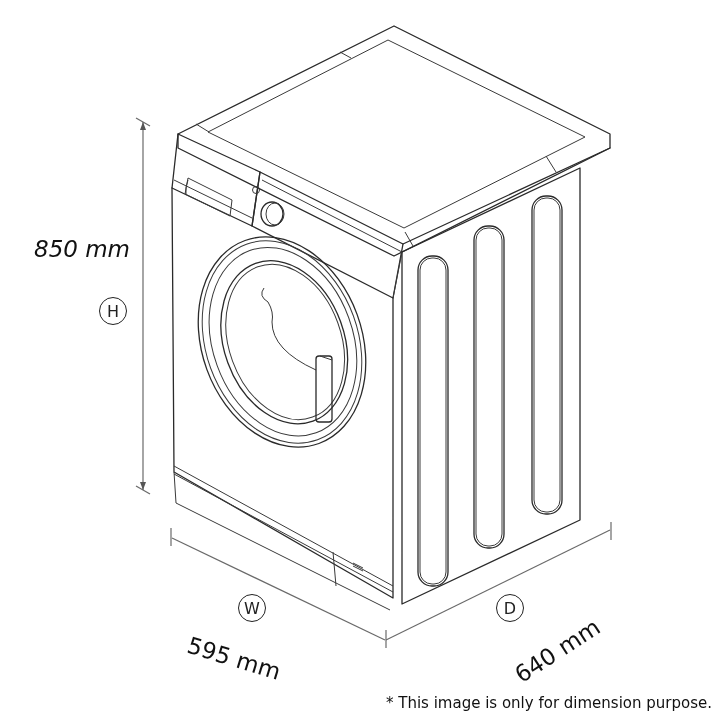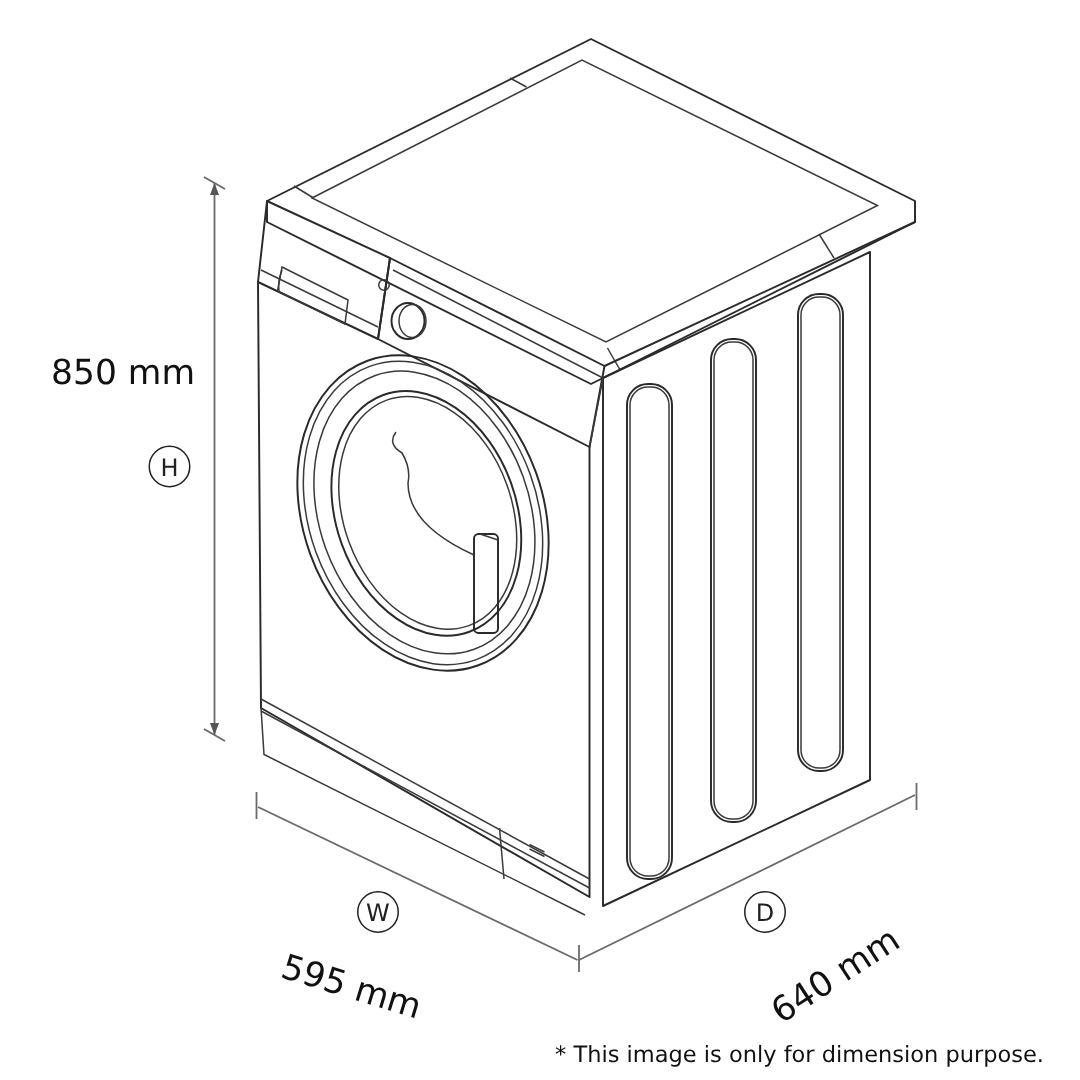--- a/index.html
+++ b/index.html
@@ -5,21 +5,21 @@
   html, body { margin:0; padding:0; background:#ffffff; }
   body { width:720px; height:720px; position:relative; overflow:hidden; font-family:"Liberation Sans", sans-serif; }
   svg.drawing { position:absolute; left:0; top:0; }
   .ln { fill:none; stroke:#2a2a2a; stroke-width:1.3; stroke-linejoin:round; stroke-linecap:round; }
   .ln-thin { fill:none; stroke:#3a3a3a; stroke-width:1; }
   .dim { fill:none; stroke:#6a6a6a; stroke-width:1.2; }
   .label { position:absolute; color:#111; white-space:nowrap; font-family:"DejaVu Sans", sans-serif; }
   .dim-text { font-size:23px; }
   .badge { position:absolute; width:28px; height:28px; border:1.4px solid #222; border-radius:50%; box-sizing:border-box;
            display:flex; align-items:center; justify-content:center; font-size:16px; color:#222; font-family:"DejaVu Sans", sans-serif; }
-  .note { position:absolute; right:24px; top:694px; font-size:15px; color:#111; font-family:"DejaVu Sans", sans-serif; }
+  .note { position:absolute; right:8px; top:694px; font-size:15px; color:#111; font-family:"DejaVu Sans", sans-serif; }
 </style>
 </head>
 <body>
 
 <svg class="drawing" width="720" height="720" viewBox="0 0 720 720">
 
   <g>
     <polygon class="ln" points="178,134 394,26 610,134 610,148 394,256 178,148"></polygon>
     <polygon class="ln-thin" points="208,132 388,40 585,137 404,228"></polygon>
     <line class="ln-thin" x1="196" y1="124" x2="209" y2="132"></line>
@@ -86,21 +86,21 @@
     <line class="dim" x1="172" y1="538" x2="385" y2="640"></line>
     <line class="dim" x1="171" y1="528" x2="171" y2="546"></line>
     <line class="dim" x1="386" y1="630" x2="386" y2="648"></line>
   </g>
   <g>
     <line class="dim" x1="386" y1="640" x2="610" y2="530"></line>
     <line class="dim" x1="611" y1="522" x2="611" y2="540"></line>
   </g>
 </svg>
 
-<div class="label dim-text" style="left:34px; top:236px;">850 mm</div>
+<div class="label dim-text" style="left:34px; top:236px;font-style:italic;">850 mm</div>
 <div class="badge" style="left:99px; top:297px;">H</div>
 
 <div class="badge" style="left:238px; top:594px;">W</div>
 <div class="label dim-text" style="left:192px; top:632px; transform:rotate(17deg); transform-origin:left top;">595 mm</div>
 
 <div class="badge" style="left:496px; top:594px;">D</div>
 <div class="label dim-text" style="left:510px; top:666px; transform:rotate(-33deg); transform-origin:left top;">640 mm</div>
 
 <div class="note">* This image is only for dimension purpose.</div>
 

